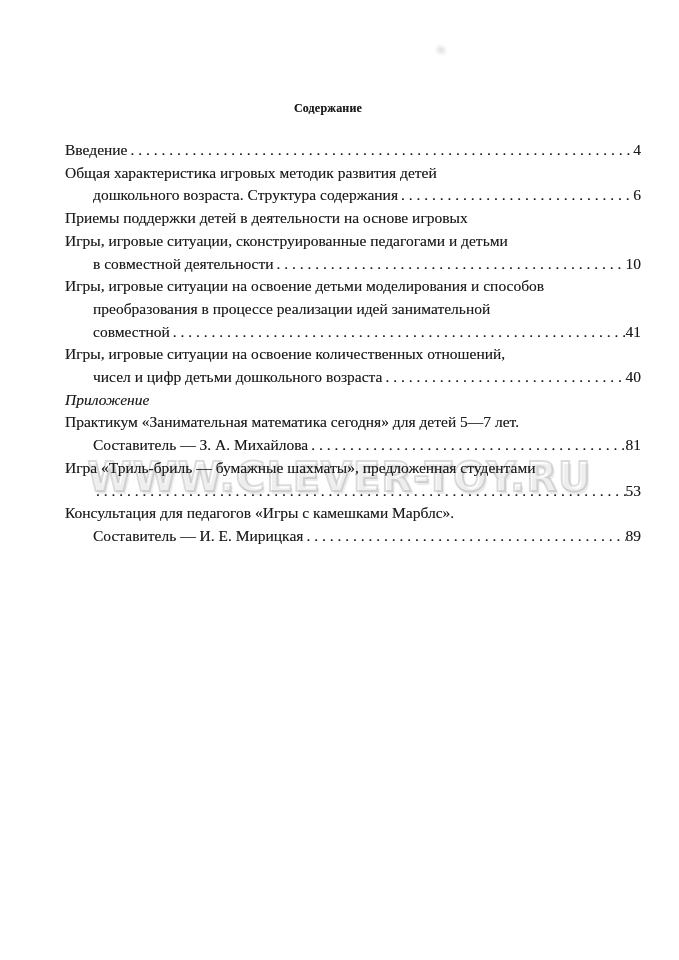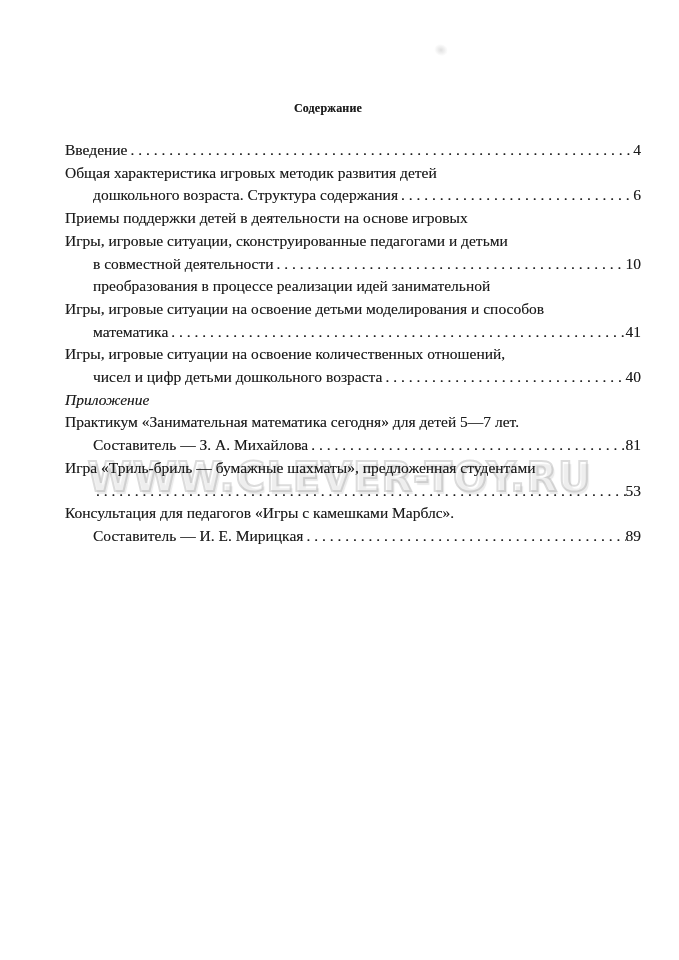--- a/index.html
+++ b/index.html
@@ -109,28 +109,28 @@
             <span class="txt">Приемы поддержки детей в деятельности на основе игровых</span>
           </div>
           <div class="line">
             <span class="txt">Игры, игровые ситуации, сконструированные педагогами и детьми</span>
           </div>
           <div class="line indent">
             <span class="txt">в совместной деятельности</span>
             <span class="leader"></span>
             <span class="page-num">10</span>
           </div>
-          <div class="line indent">
-            <span class="txt">преобразования в процессе реализации идей занимательной</span>
-          </div>
           <div class="line">
             <span class="txt">Игры, игровые ситуации на освоение детьми моделирования и способов</span>
           </div>
           <div class="line indent">
-            <span class="txt">математика</span>
+            <span class="txt">преобразования в процессе реализации идей занимательной</span>
+          </div>
+          <div class="line indent">
+            <span class="txt">совместной</span>
             <span class="leader"></span>
             <span class="page-num">41</span>
           </div>
           <div class="line">
             <span class="txt">Игры, игровые ситуации на освоение количественных отношений,</span>
           </div>
           <div class="line indent">
             <span class="txt">чисел и цифр детьми дошкольного возраста</span>
             <span class="leader"></span>
             <span class="page-num">40</span>

